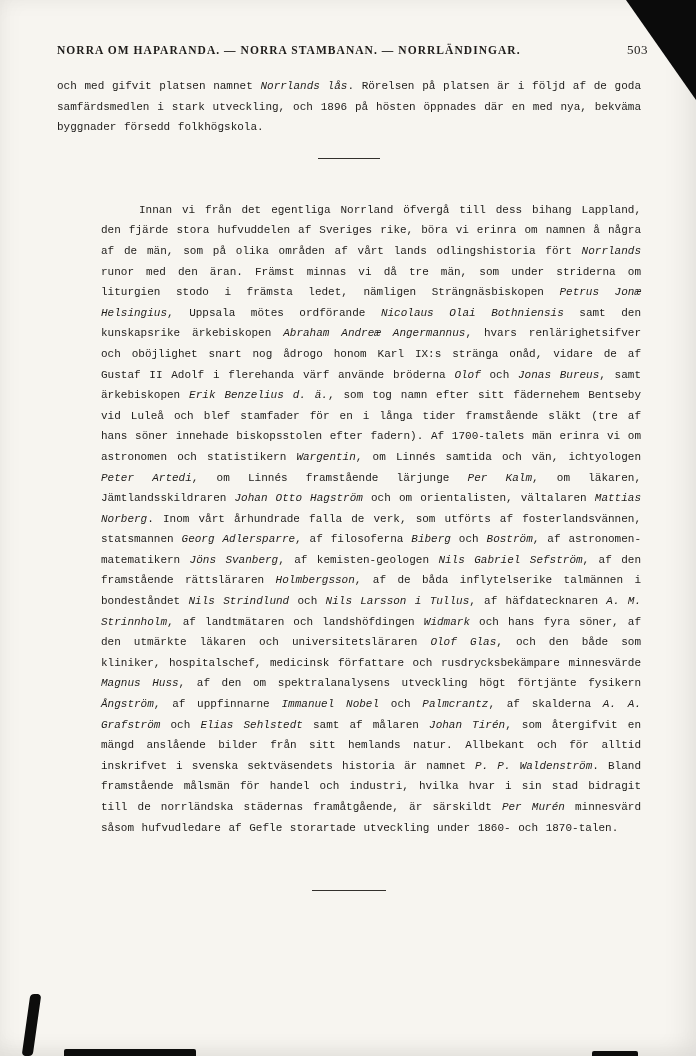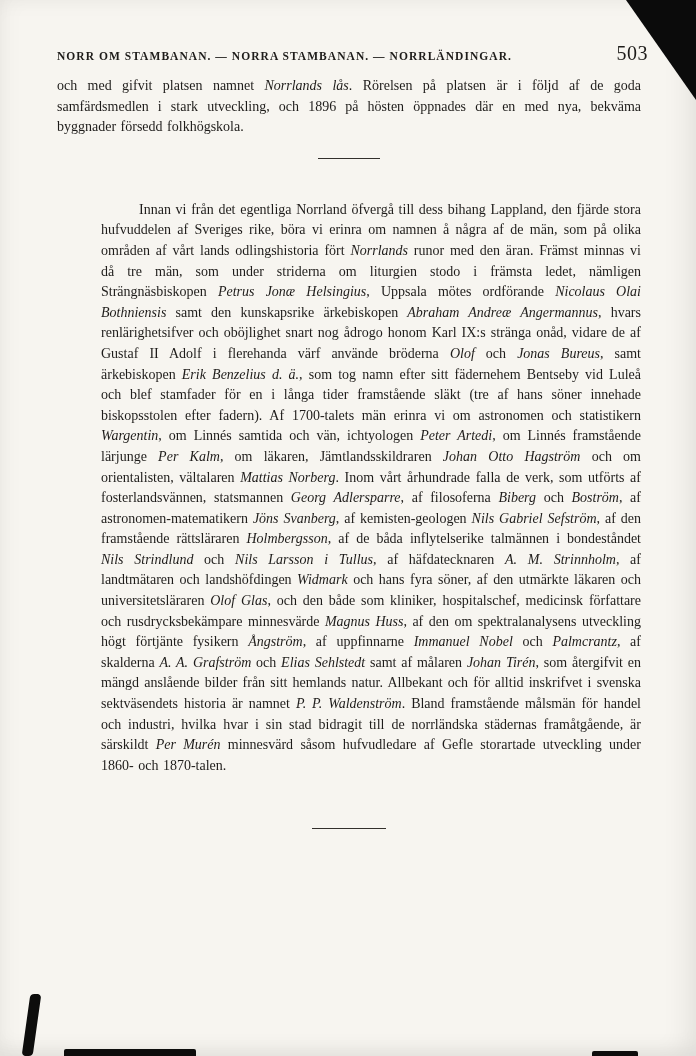--- a/index.html
+++ b/index.html
@@ -28,26 +28,26 @@
   .smudge.bottom-left { left: 26px; bottom: 0; width: 11px; height: 62px; transform: skewX(-8deg); border-radius: 4px; }
   .smudge.bottom-right { left: 592px; bottom: 0; width: 46px; height: 5px; border-radius: 2px 2px 0 0; }
   
   .page-header {
     position: absolute; top: 42px; left: 57px; right: 48px;
     display: flex; justify-content: space-between; align-items: baseline;
   }
   .running-title {
     font-size: 11.5px; font-weight: 700; letter-spacing: 1.05px; white-space: nowrap;
   }
-  .page-number { font-size: 20px; letter-spacing: 0.5px; }
+  .page-number { font-size: 13px; letter-spacing: 0.5px; }
   
   .page-body {
     position: absolute; top: 76px; left: 57px; width: 584px;
-    font-size: 14px; line-height: 20.6px;
-    text-align: justify; word-spacing: 1px;
+    font-size: 11px; line-height: 20.6px;
+    text-align: justify; word-spacing: 1px; font-family: Liberation Mono, monospace;
   }
   p.para { margin: 0; text-indent: 0; }
   p.para.indent { text-indent: 38px; margin-left: 44px; }
   p.para i { font-style: italic; }
   .rule {
     width: 62px; height: 0;
     border-top: 1.7px solid #33302c;
     margin: 20px auto 41px auto;
   }
   .rule:last-child { width: 74px; margin: 52px auto 0 auto; }
@@ -56,21 +56,21 @@
 <body>
 
 <div class="scan-page">
 
   <div class="corner-fold"></div>
   <div class="smudge bottom-left"></div>
   <div class="smudge bottom-bar"></div>
   <div class="smudge bottom-right"></div>
 
   <header class="page-header">
-    <span class="running-title">NORR OM STAMBANAN. — NORRA STAMBANAN. — NORRLÄNDINGAR.</span>
+    <span class="running-title">NORRA OM HAPARANDA. — NORRA STAMBANAN. — NORRLÄNDINGAR.</span>
     <span class="page-number">503</span>
   </header>
 
   <main class="page-body">
     <div id="paragraph-host">
         <p class="para"><span>och med gifvit platsen namnet </span><i>Norrlands lås</i><span>.  Rörelsen på platsen är i följd af de goda samfärdsmedlen i stark utveckling, och 1896 på hösten öppnades där en med nya, bekväma byggnader försedd folkhögskola.</span></p>
         <div class="rule"></div>
         <p class="para indent"><span>Innan vi från det egentliga Norrland öfvergå till dess bihang Lappland, den fjärde stora hufvuddelen af Sveriges rike, böra vi erinra om namnen å några af de män, som på olika områden af vårt lands odlingshistoria fört </span><i>Norrlands</i><span> runor med den äran.  Främst minnas vi då tre män, som under striderna om liturgien stodo i främsta ledet, nämligen Strängnäsbiskopen </span><i>Petrus Jonæ Helsingius</i><span>, Uppsala mötes ordförande </span><i>Nicolaus Olai Bothniensis</i><span> samt den kunskapsrike ärkebiskopen </span><i>Abraham Andreæ Angermannus</i><span>, hvars renlärighetsifver och oböjlighet snart nog ådrogo honom Karl IX:s stränga onåd, vidare de af Gustaf II Adolf i flerehanda värf använde bröderna </span><i>Olof</i><span> och </span><i>Jonas Bureus</i><span>, samt ärkebiskopen </span><i>Erik Benzelius d. ä.</i><span>, som tog namn efter sitt fädernehem Bentseby vid Luleå och blef stamfader för en i långa tider framstående släkt (tre af hans söner innehade biskopsstolen efter fadern).  Af 1700-talets män erinra vi om astronomen och statistikern </span><i>Wargentin</i><span>, om Linnés samtida och vän, ichtyologen </span><i>Peter Artedi</i><span>, om Linnés framstående lärjunge </span><i>Per Kalm</i><span>, om läkaren, Jämtlandsskildraren </span><i>Johan Otto Hagström</i><span> och om orientalisten, vältalaren </span><i>Mattias Norberg</i><span>.  Inom vårt århundrade falla de verk, som utförts af fosterlandsvännen, statsmannen </span><i>Georg Adlersparre</i><span>, af filosoferna </span><i>Biberg</i><span> och </span><i>Boström</i><span>, af astronomen-matematikern </span><i>Jöns Svanberg</i><span>, af kemisten-geologen </span><i>Nils Gabriel Sefström</i><span>, af den framstående rättsläraren </span><i>Holmbergsson</i><span>, af de båda inflytelserike talmännen i bondeståndet </span><i>Nils Strindlund</i><span> och </span><i>Nils Larsson i Tullus</i><span>, af häfdatecknaren </span><i>A. M. Strinnholm</i><span>, af landtmätaren och landshöfdingen </span><i>Widmark</i><span> och hans fyra söner, af den utmärkte läkaren och universitetsläraren </span><i>Olof Glas</i><span>, och den både som kliniker, hospitalschef, medicinsk författare och rusdrycksbekämpare minnesvärde </span><i>Magnus Huss</i><span>, af den om spektralanalysens utveckling högt förtjänte fysikern </span><i>Ångström</i><span>, af uppfinnarne </span><i>Immanuel Nobel</i><span> och </span><i>Palmcrantz</i><span>, af skalderna </span><i>A. A. Grafström</i><span> och </span><i>Elias Sehlstedt</i><span> samt af målaren </span><i>Johan Tirén</i><span>, som återgifvit en mängd anslående bilder från sitt hemlands natur.  Allbekant och för alltid inskrifvet i svenska sektväsendets historia är namnet </span><i>P. P. Waldenström</i><span>.  Bland framstående målsmän för handel och industri, hvilka hvar i sin stad bidragit till de norrländska städernas framåtgående, är särskildt </span><i>Per Murén</i><span> minnesvärd såsom hufvudledare af Gefle storartade utveckling under 1860- och 1870-talen.</span></p>
         <div class="rule"></div>
       </div>

